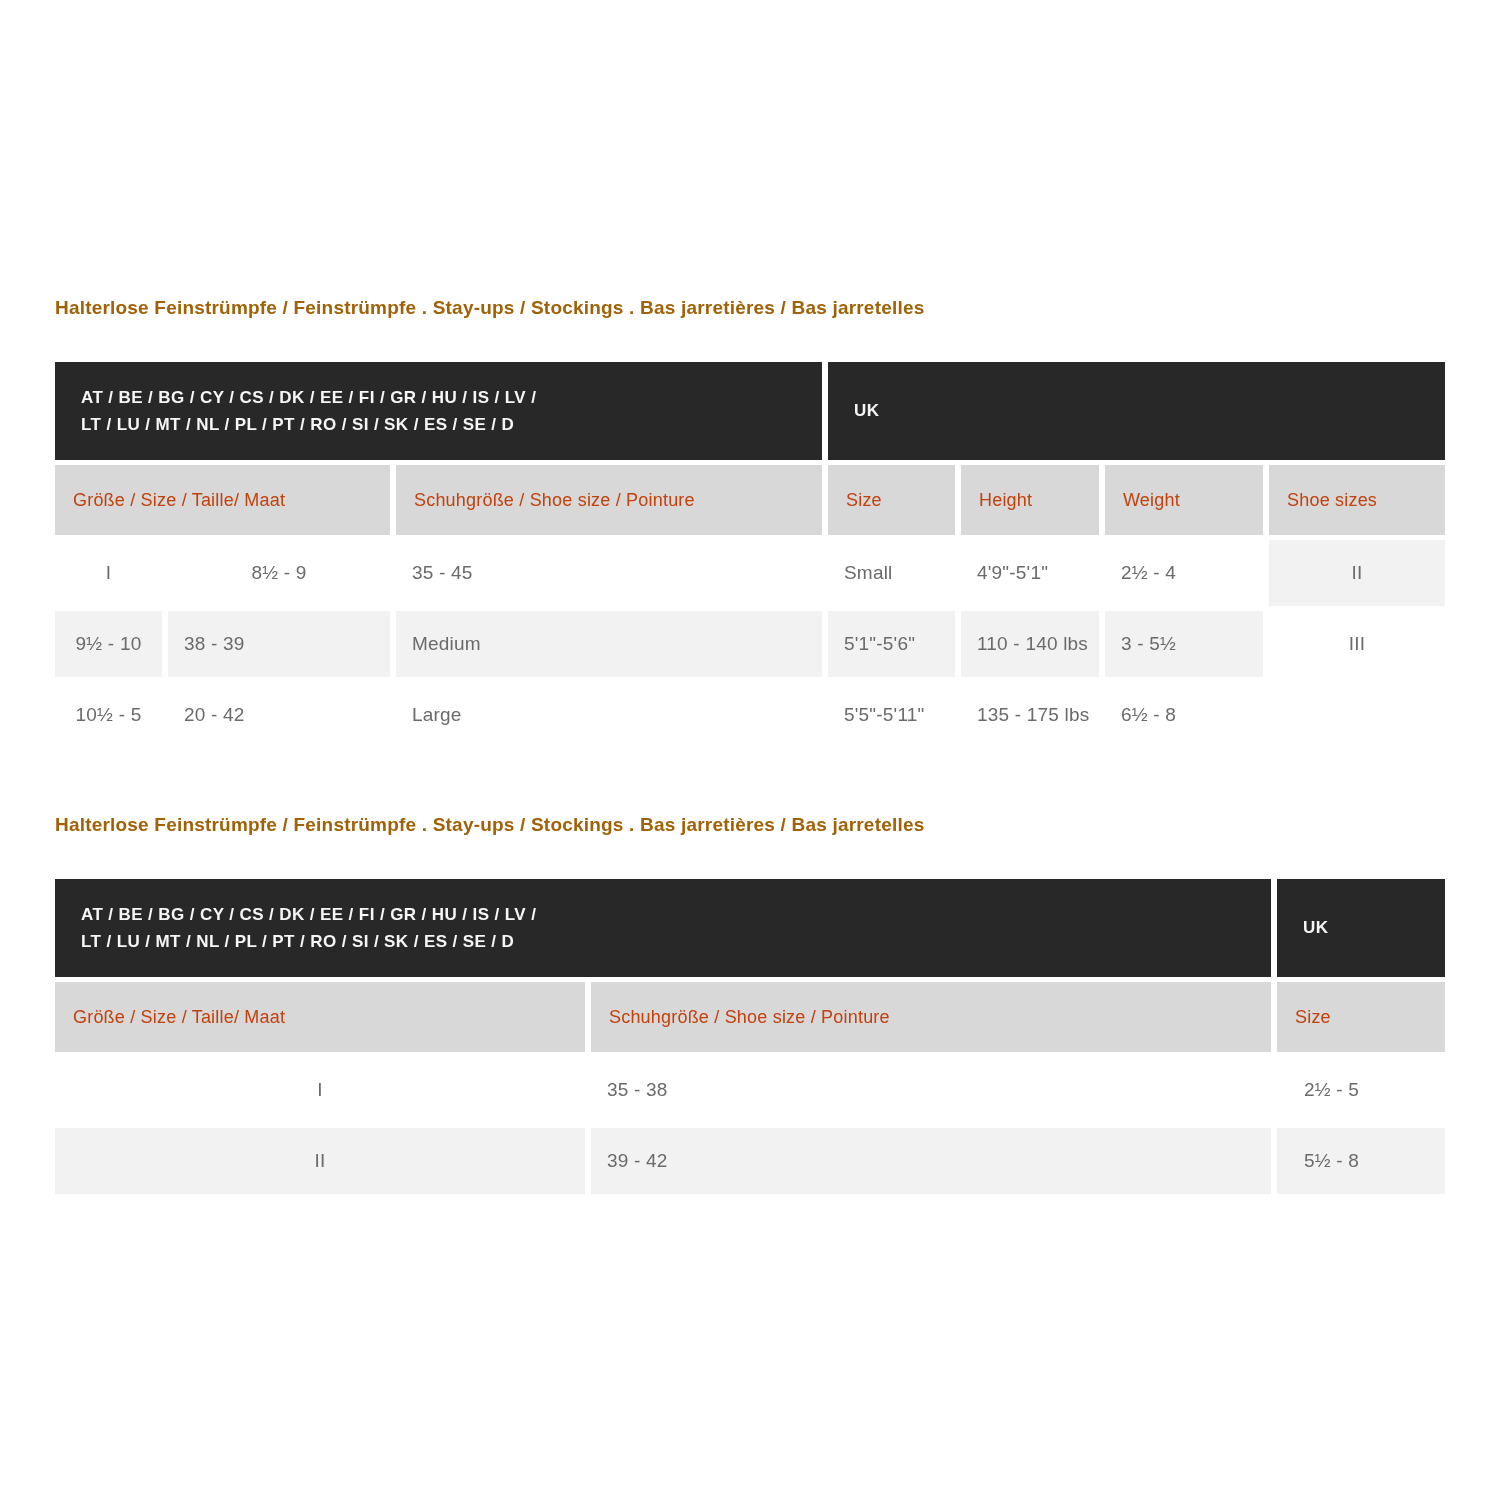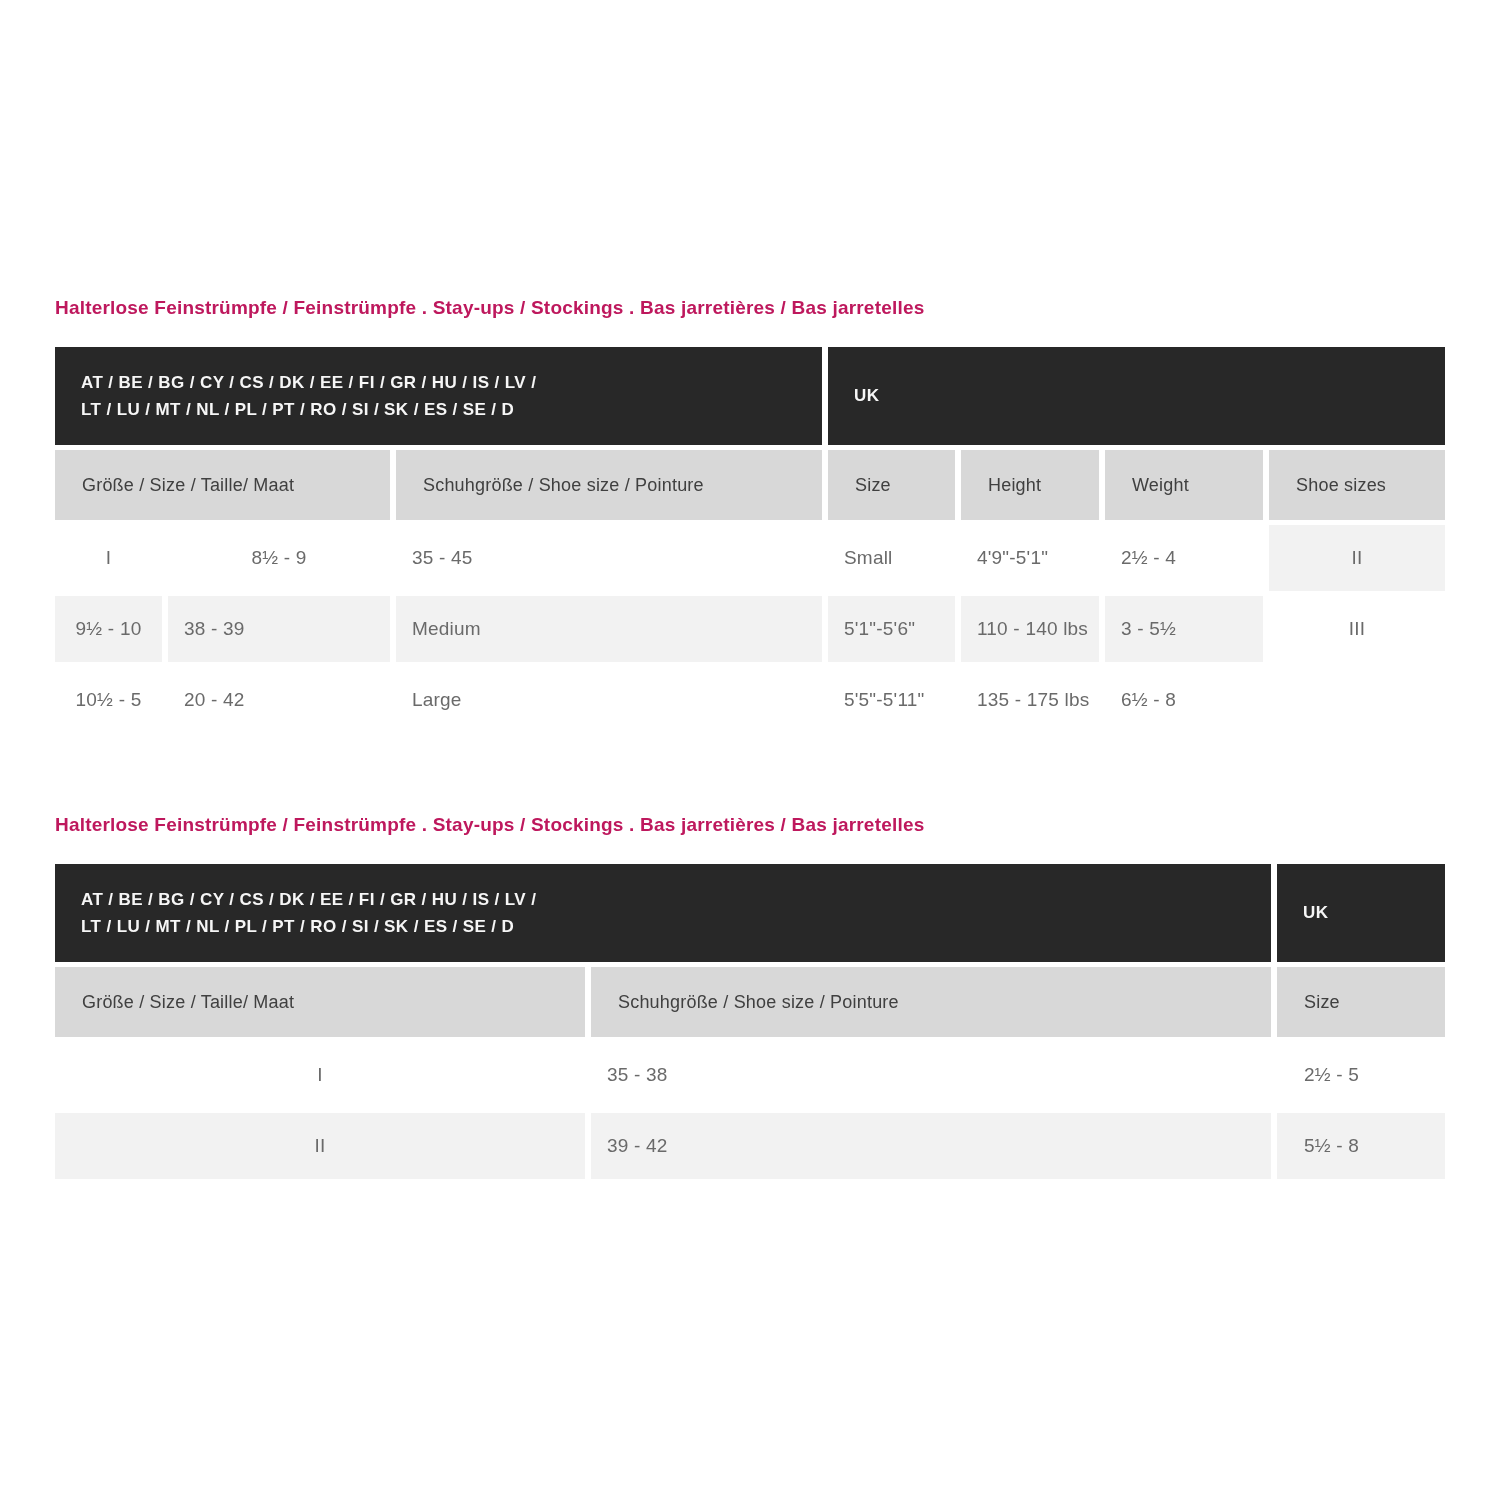--- a/index.html
+++ b/index.html
@@ -22,27 +22,27 @@
     left: 55px;
     width: 1390px;
   }
   #section1 { top: 297px; }
   #section2 { top: 814px; }
   .title {
     margin: 0;
     font-size: 19px;
     line-height: 22px;
     font-weight: bold;
-    color: #be185d;
+    color: #a16207;
     letter-spacing: 0.2px;
   }
   .grid {
     display: grid;
     gap: 5px 6px;
-    margin-top: 28px;
+    margin-top: 43px;
   }
   #grid1 {
     grid-template-columns: 107px 222px 426px 127px 138px 158px 1fr;
     grid-template-rows: 98px 70px 66px 66px 66px;
   }
   #grid2 {
     grid-template-columns: 530px 680px 1fr;
     grid-template-rows: 98px 70px 66px 66px;
   }
   .cell {
@@ -57,24 +57,24 @@
     letter-spacing: 0.4px;
     padding-left: 26px;
   }
   .dark-lines div { line-height: 27px; }
   .span3 { grid-column: 1 / 4; }
   .span4-8 { grid-column: 4 / 8; }
   .span2 { grid-column: 1 / 3; }
   .g2-span2 { grid-column: 1 / 3; }
   .sub {
     background: #d8d8d8;
-    color: #404040;
+    color: #c2410c;
     font-size: 18px;
     letter-spacing: 0.2px;
-    padding-left: 27px;
+    padding-left: 18px;
   }
   .data {
     color: #6a6a6a;
     font-size: 19px;
     letter-spacing: 0.2px;
     padding-left: 16px;
     background: #ffffff;
   }
   .data.center { justify-content: center; padding-left: 0; }
   .data.pad-lg { padding-left: 27px; }

